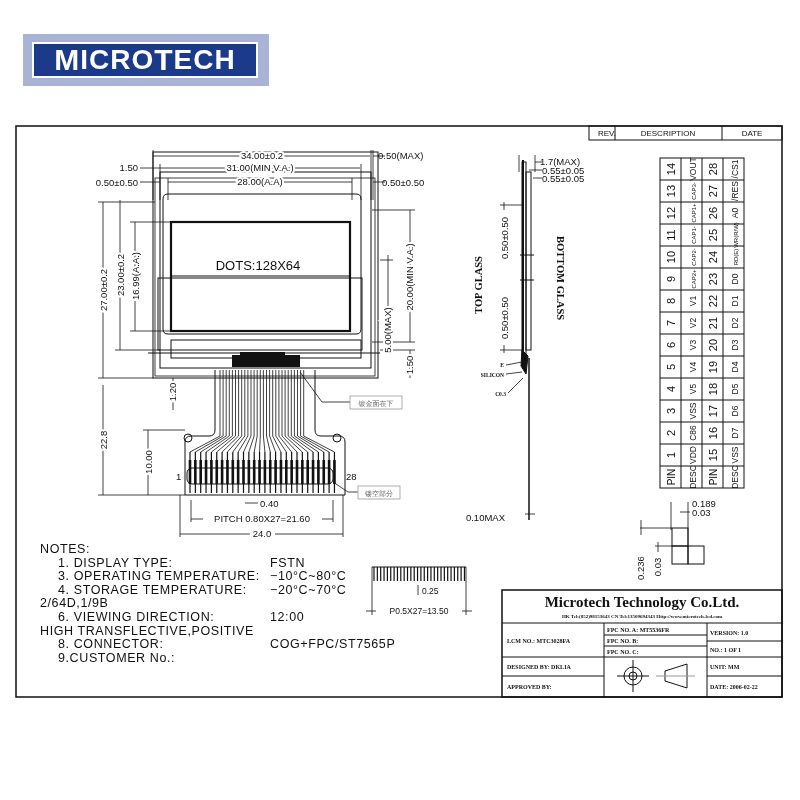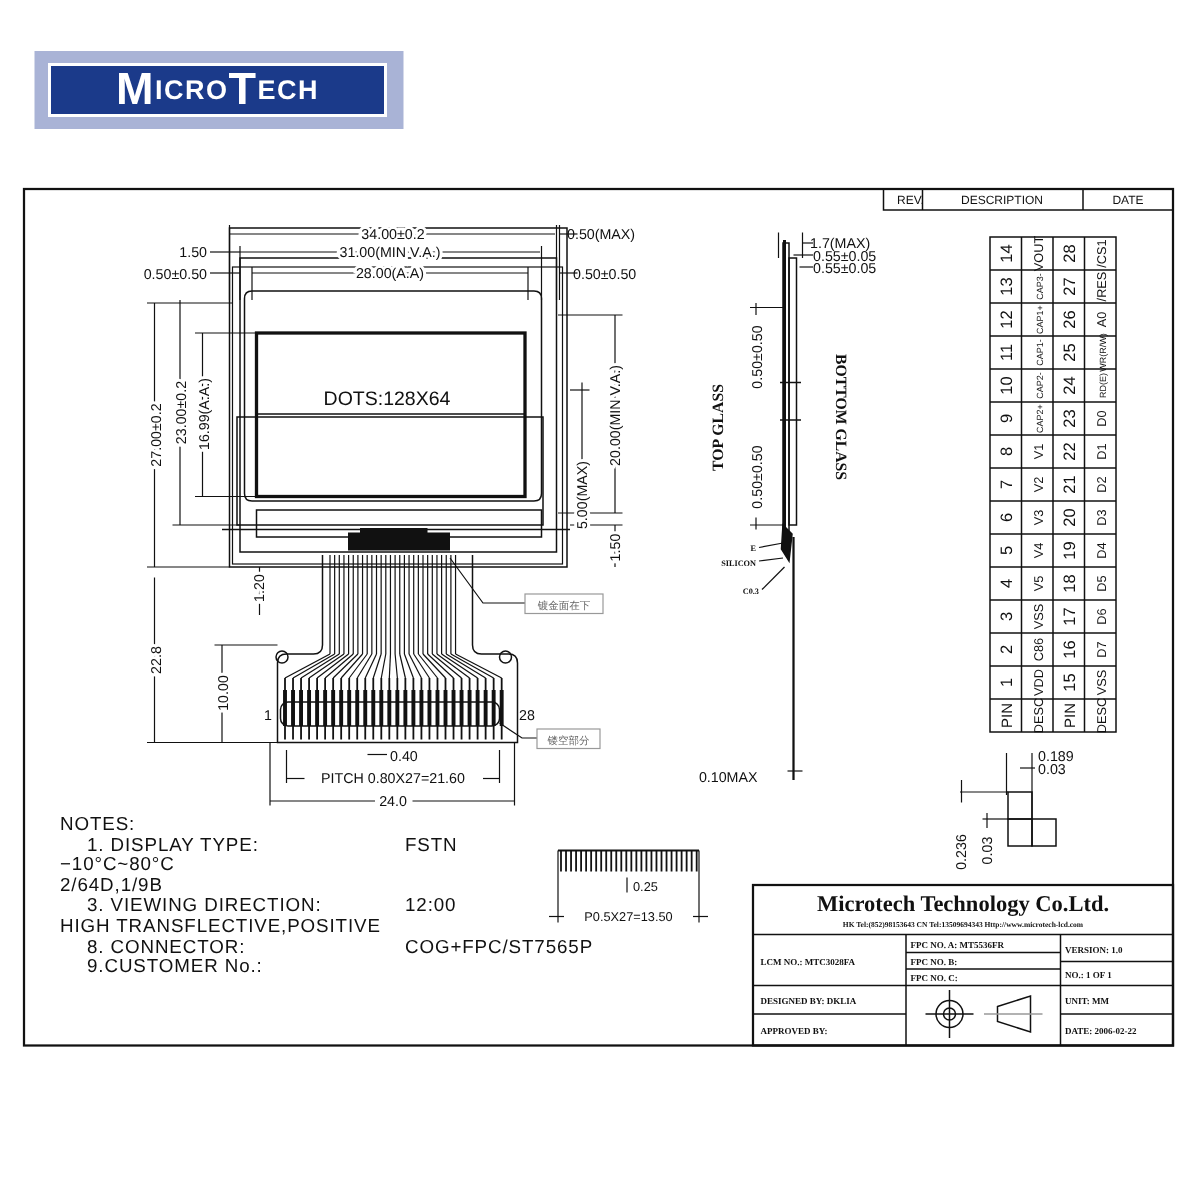--- a/index.html
+++ b/index.html
@@ -1,20 +1,20 @@
 <!DOCTYPE html>
 <html><head>
 <meta charset="utf-8">
 <style>
   html,body{margin:0;padding:0;background:#fff;}
   body{width:800px;height:800px;position:relative;overflow:hidden;font-family:"Liberation Sans",sans-serif;color:#111;}
   #logo{position:absolute;left:23px;top:34px;width:246px;height:52px;background:#a9b3d6;}
   #logo-inner{position:absolute;left:9px;top:8px;width:226px;height:36px;background:#1b3a8a;border:2px solid #fff;box-sizing:border-box;}
   #logo-text{position:absolute;left:0;top:0;width:100%;height:100%;display:flex;align-items:center;justify-content:center;color:#fff;font-weight:bold;font-size:30px;letter-spacing:1px;font-family:"Liberation Sans",sans-serif;}
-  #logo-text .sm{font-size:18px;}
+  #logo-text .sm{font-size:28px;}
   svg{position:absolute;left:0;top:0;}
   svg text{font-family:"Liberation Sans",sans-serif;fill:#111;}
   .ser{font-family:"Liberation Serif",serif !important;font-weight:bold;}
   #notes{position:absolute;left:40px;top:543px;font-size:12.5px;line-height:13.6px;letter-spacing:0.6px;}
   #notes .row{display:flex;white-space:nowrap;align-items:center;}
   #notes .lbl{width:212px;padding-left:18px;}
   #notes .val{}
 </style>
 </head>
 <body>
@@ -507,27 +507,32 @@
 
 <div id="notes">
   <div class="row">
       <span>NOTES:</span>
     </div>
   <div class="row">
       <span class="lbl">1. DISPLAY TYPE:</span>
       <span class="val">FSTN</span>
     </div>
   <div class="row">
+      <span class="lbl">3. OPERATING TEMPERATURE:</span>
       <span class="val">−10°C~80°C</span>
     </div>
   <div class="row">
+      <span class="lbl">4. STORAGE TEMPERATURE:</span>
+      <span class="val">−20°C~70°C</span>
+    </div>
+  <div class="row">
       <span class="val">2/64D,1/9B</span>
     </div>
   <div class="row">
-      <span class="lbl">3. VIEWING DIRECTION:</span>
+      <span class="lbl">6. VIEWING DIRECTION:</span>
       <span class="val">12:00</span>
     </div>
   <div class="row">
       <span class="val">HIGH TRANSFLECTIVE,POSITIVE</span>
     </div>
   <div class="row">
       <span class="lbl">8. CONNECTOR:</span>
       <span class="val">COG+FPC/ST7565P</span>
     </div>
   <div class="row">

